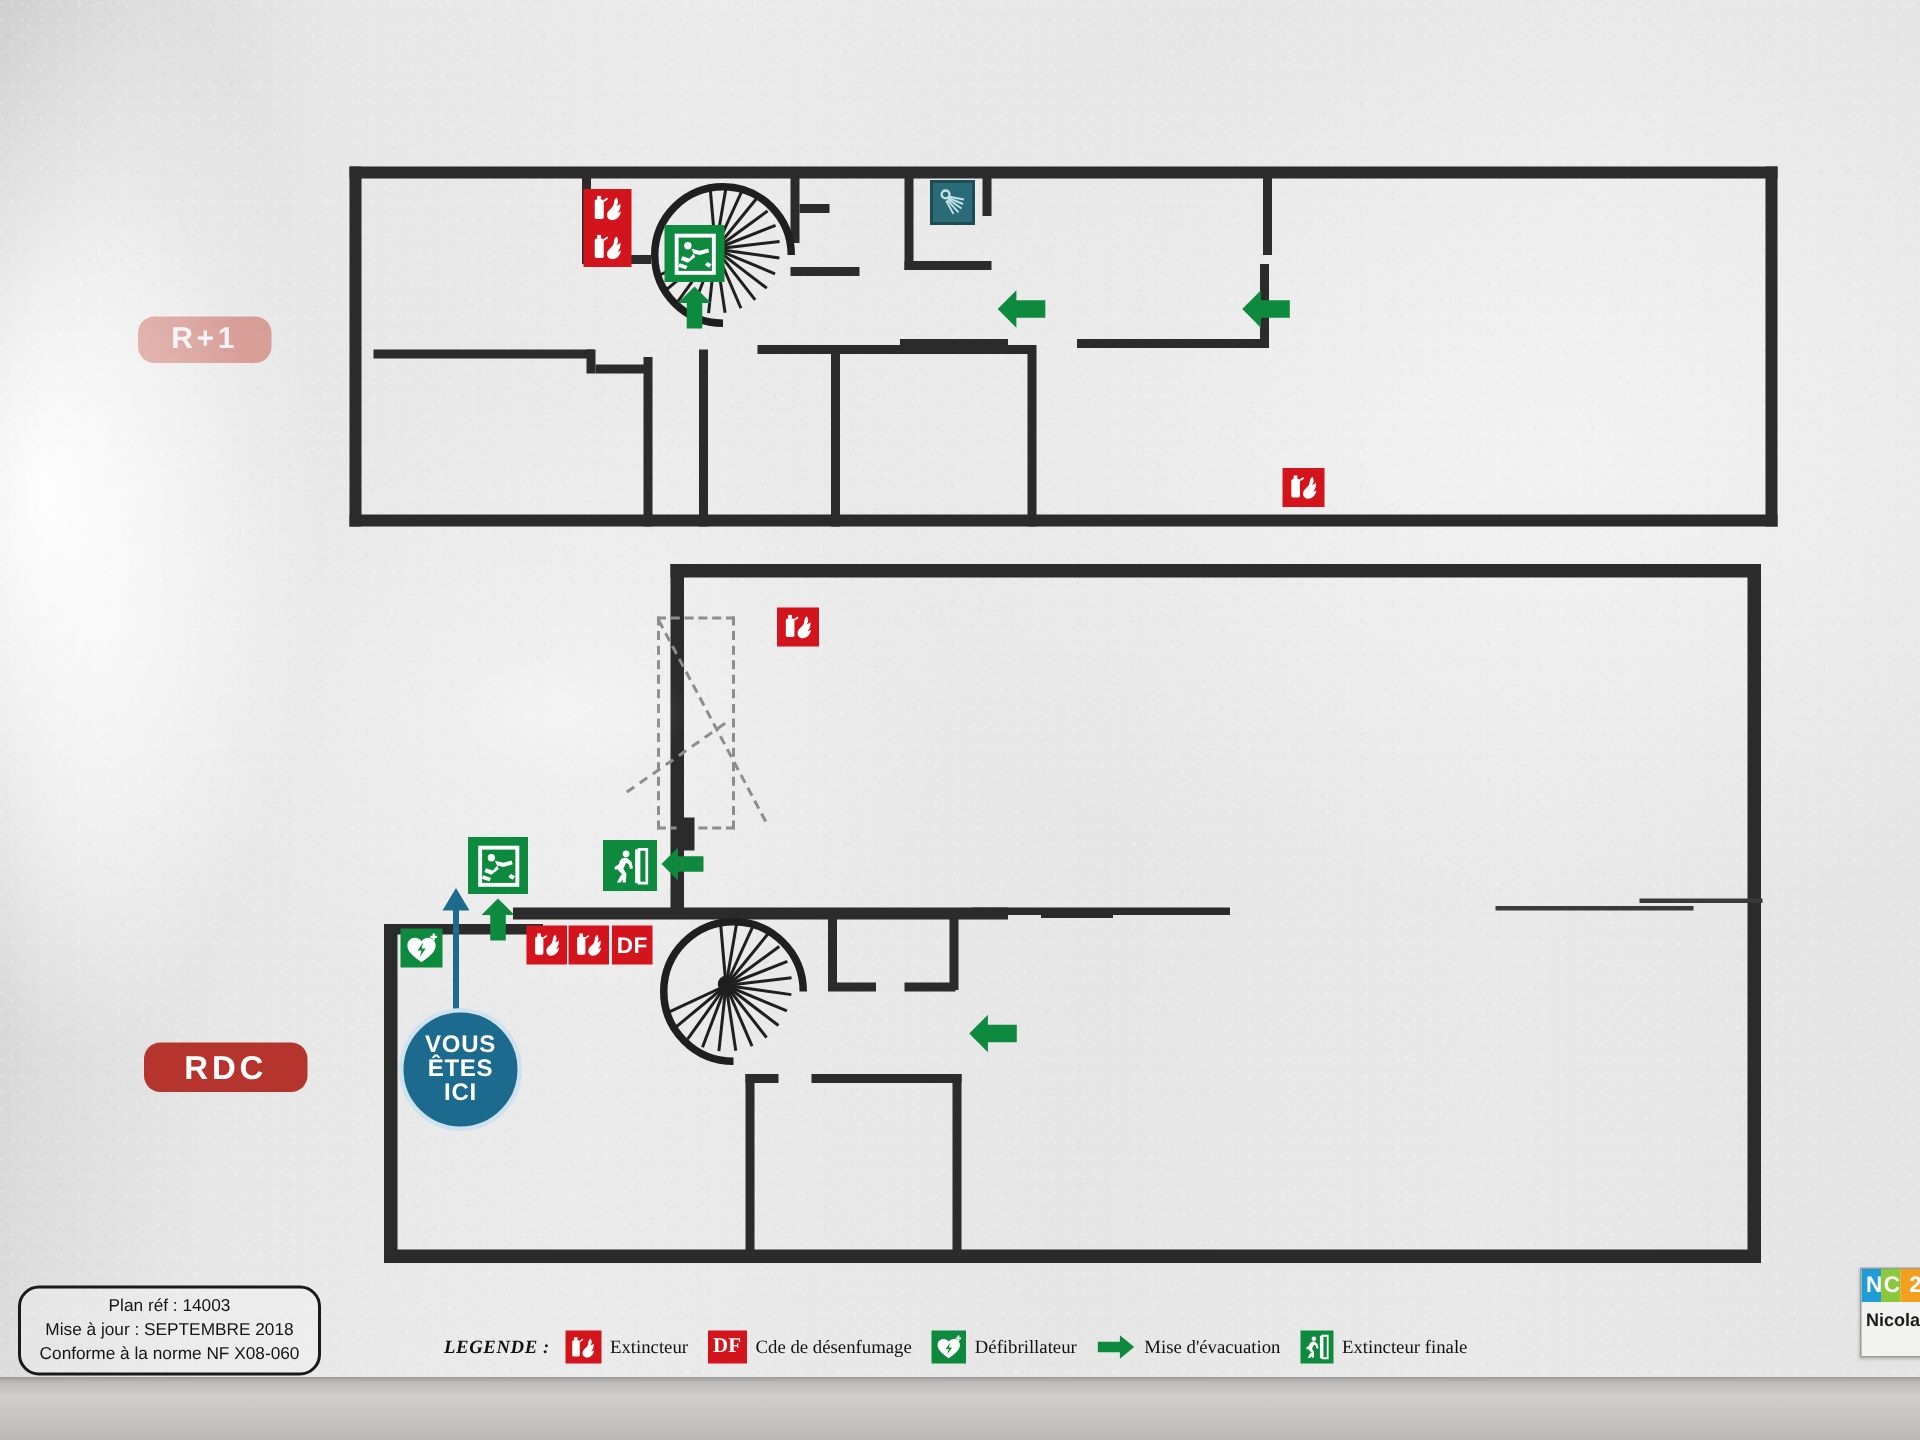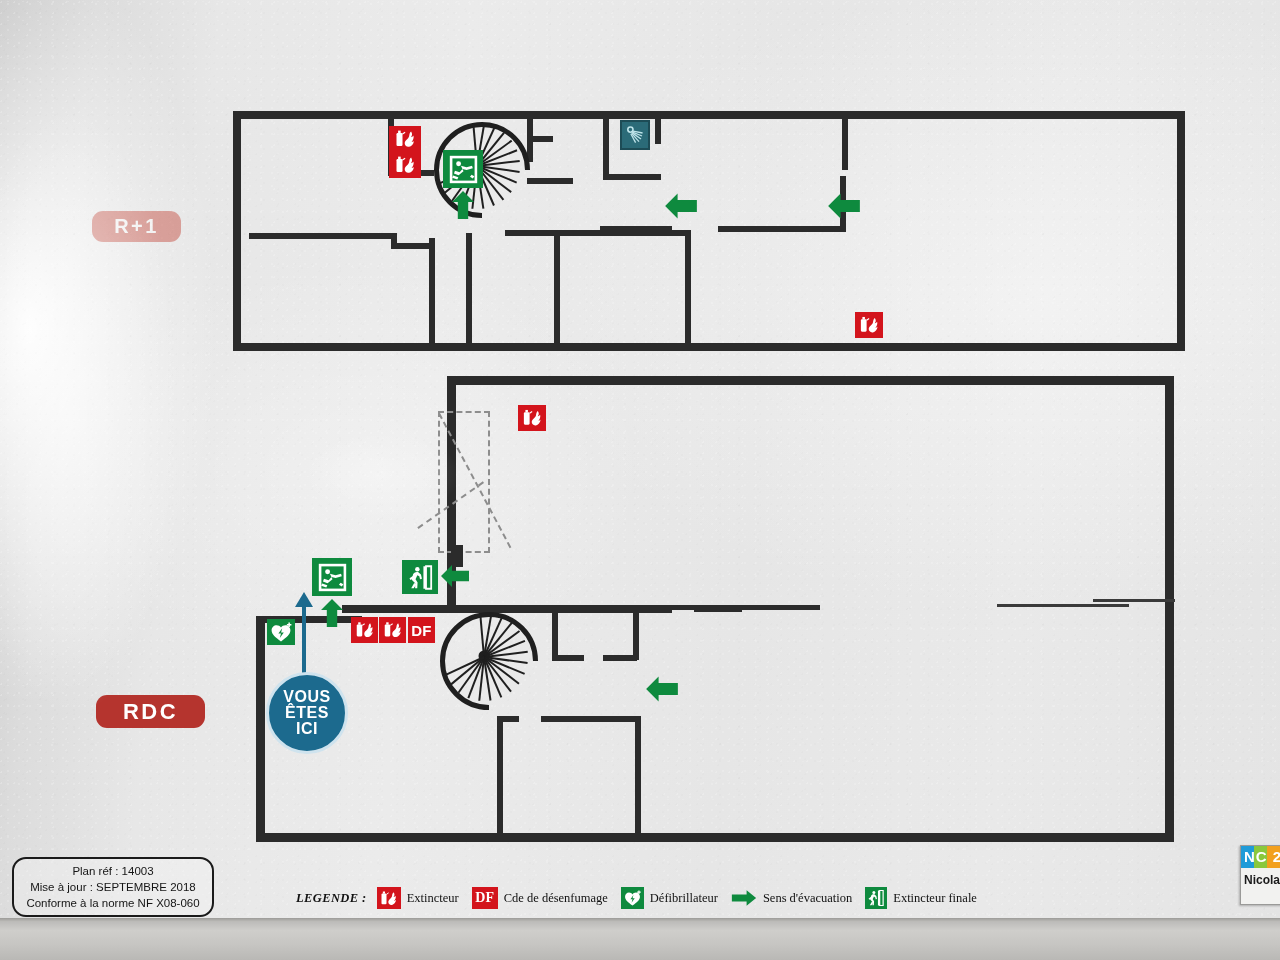--- a/index.html
+++ b/index.html
@@ -442,21 +442,21 @@
           </svg>
         </div>
         <div class="lg-txt">Défibrillateur</div>
       </div>
       <div class="lg-item">
         <div class="lg-ico" style="width: 26px; height: 20px; display: flex; align-items: center; justify-content: center;">
           <svg width="26" height="18" viewBox="0 0 30 20">
             <path d="M29 10 L18 1 V6 H1 V14 H18 V19 Z" fill="#0e8a3e"></path>
           </svg>
         </div>
-        <div class="lg-txt">Sens d'évacuation</div>
+        <div class="lg-txt">Mise d'évacuation</div>
       </div>
       <div class="lg-item">
         <div class="lg-ico" style="width: 22px; height: 22px; background: rgb(14, 138, 62); display: flex; align-items: center; justify-content: center;">
           <svg width="18" height="18" viewBox="0 0 24 24">
             <rect x="14.6" y="2" width="2.3" height="20" fill="#fff"></rect>
             <path d="M17 2h4.4v20H17z" fill="#fff" opacity="0"></path>
             <path d="M16.9 2 h4.6 v20 h-4.6z" fill="none" stroke="#fff" stroke-width="1.6"></path>
             <circle cx="9.2" cy="4.6" r="2.0" fill="#fff"></circle>
             <path d="M9.8 7.1 L12.4 9.4 L13.3 13.2 L11.6 13.6 L10.9 10.9 L9.2 9.9 L7.6 13.5 L9.4 16.4 L9.1 21.6 L7.2 21.6 L7.3 17.2 L4.2 13.9 L5.4 9.2 C5.9 7.6 7.8 6.7 9.8 7.1 Z" fill="#fff"></path>
             <path d="M5.6 10.4 L2.2 12.6 L3.0 14.2 L6.6 12.3 Z" fill="#fff"></path>

